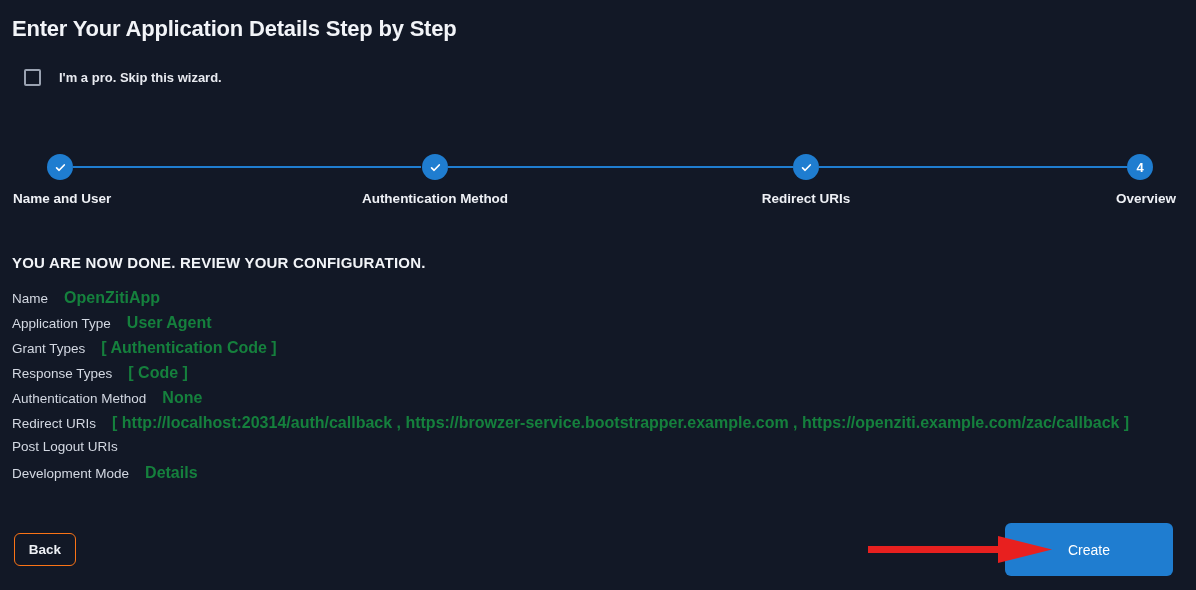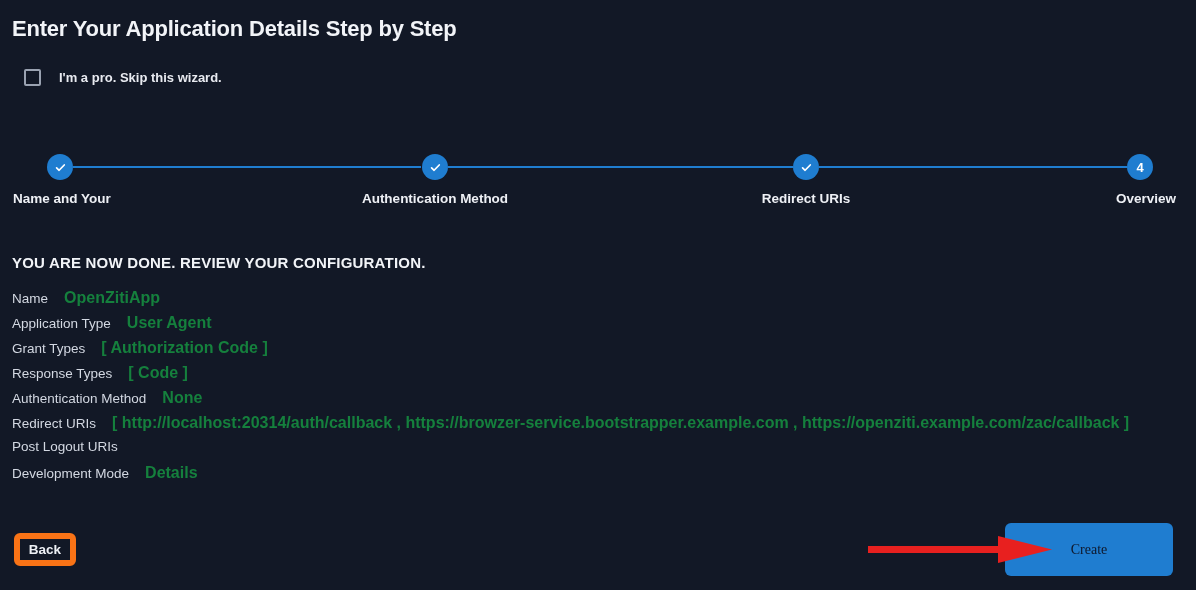--- a/index.html
+++ b/index.html
@@ -150,41 +150,41 @@
     text-align: right;
   }
 
   
   .btn-back {
     position: absolute;
     left: 14px;
     top: 533px;
     width: 62px;
     height: 33px;
-    border: 6px solid #f97316;
+    border: 1px solid #f97316;
     border-radius: 6px;
     background: transparent;
     color: #eef0f5;
     font-family: "Liberation Sans", sans-serif;
     font-size: 13.5px;
     font-weight: 700;
     cursor: pointer;
     padding: 0;
   }
   .btn-create {
     position: absolute;
     left: 1005px;
     top: 523px;
     width: 168px;
     height: 53px;
     border: none;
     border-radius: 6px;
     background: #1f7dd0;
-    color: #0f172a;
-    font-family: Liberation Serif, serif;
+    color: #ffffff;
+    font-family: Liberation Sans, sans-serif;
     font-size: 14px;
     font-weight: 400;
     cursor: pointer;
     padding: 0;
   }
 
   
   .arrow-annotation {
     position: absolute;
     left: 868px;
@@ -210,21 +210,21 @@
     <div class="step-line" style="left:73px; width:348px;"></div>
     <div class="step-line" style="left:448px; width:345px;"></div>
     <div class="step-line" style="left:819px; width:308px;"></div>
 
     <div class="step" style="left:60px;">
       <div class="step-circle">
         <svg width="13" height="13" viewBox="0 0 16 16" fill="none" aria-hidden="true">
           <path d="M3.2 8.4 L6.3 11.4 L12.6 4.9" stroke="#ffffff" stroke-width="2.1" stroke-linecap="round" stroke-linejoin="round"></path>
         </svg>
       </div>
-      <div class="step-label start">Name and Your</div>
+      <div class="step-label start">Name and User</div>
     </div>
 
     <div class="step" style="left:435px;">
       <div class="step-circle">
         <svg width="13" height="13" viewBox="0 0 16 16" fill="none" aria-hidden="true">
           <path d="M3.2 8.4 L6.3 11.4 L12.6 4.9" stroke="#ffffff" stroke-width="2.1" stroke-linecap="round" stroke-linejoin="round"></path>
         </svg>
       </div>
       <div class="step-label mid">Authentication Method</div>
     </div>
@@ -252,21 +252,21 @@
     <div class="review-row">
       <span class="review-key">Name</span>
       <span class="review-val">OpenZitiApp</span>
     </div>
     <div class="review-row">
       <span class="review-key">Application Type</span>
       <span class="review-val">User Agent</span>
     </div>
     <div class="review-row">
       <span class="review-key">Grant Types</span>
-      <span class="review-val">[ Authorization Code ]</span>
+      <span class="review-val">[ Authentication Code ]</span>
     </div>
     <div class="review-row">
       <span class="review-key">Response Types</span>
       <span class="review-val">[ Code ]</span>
     </div>
     <div class="review-row">
       <span class="review-key">Authentication Method</span>
       <span class="review-val">None</span>
     </div>
     <div class="review-row">

